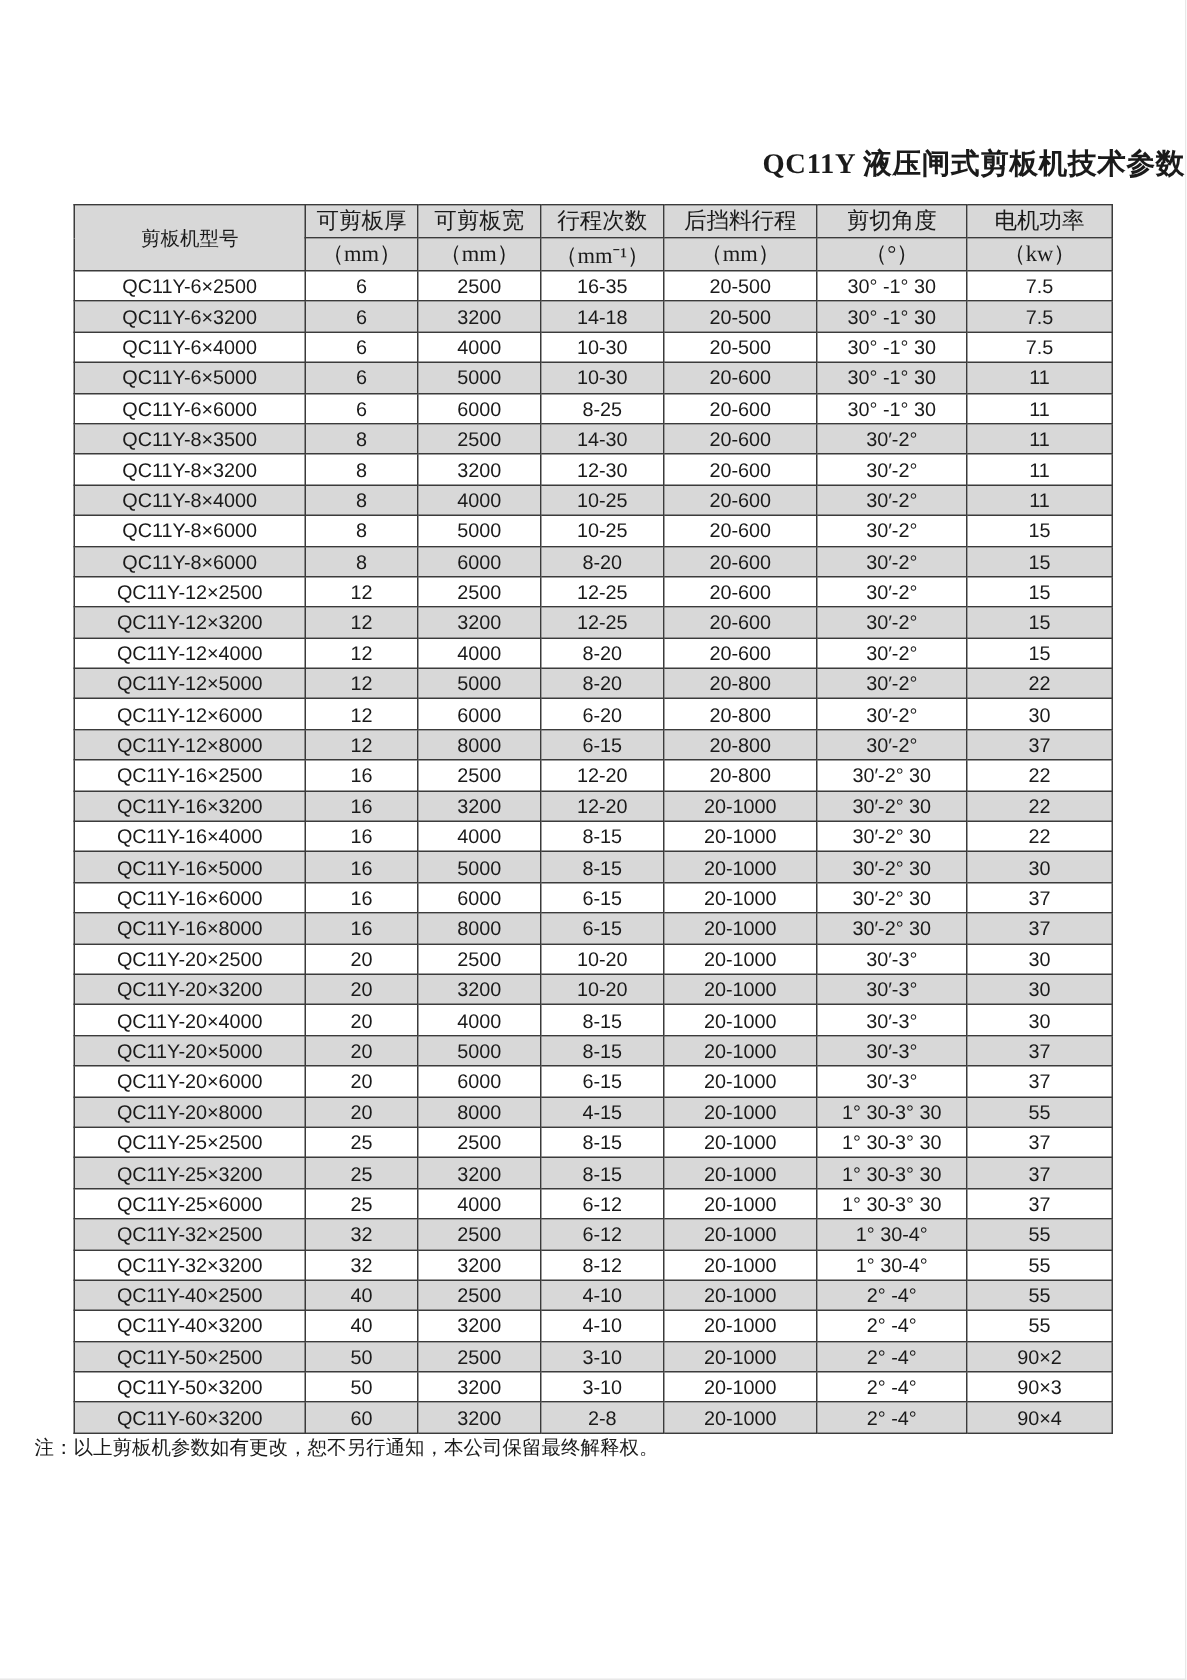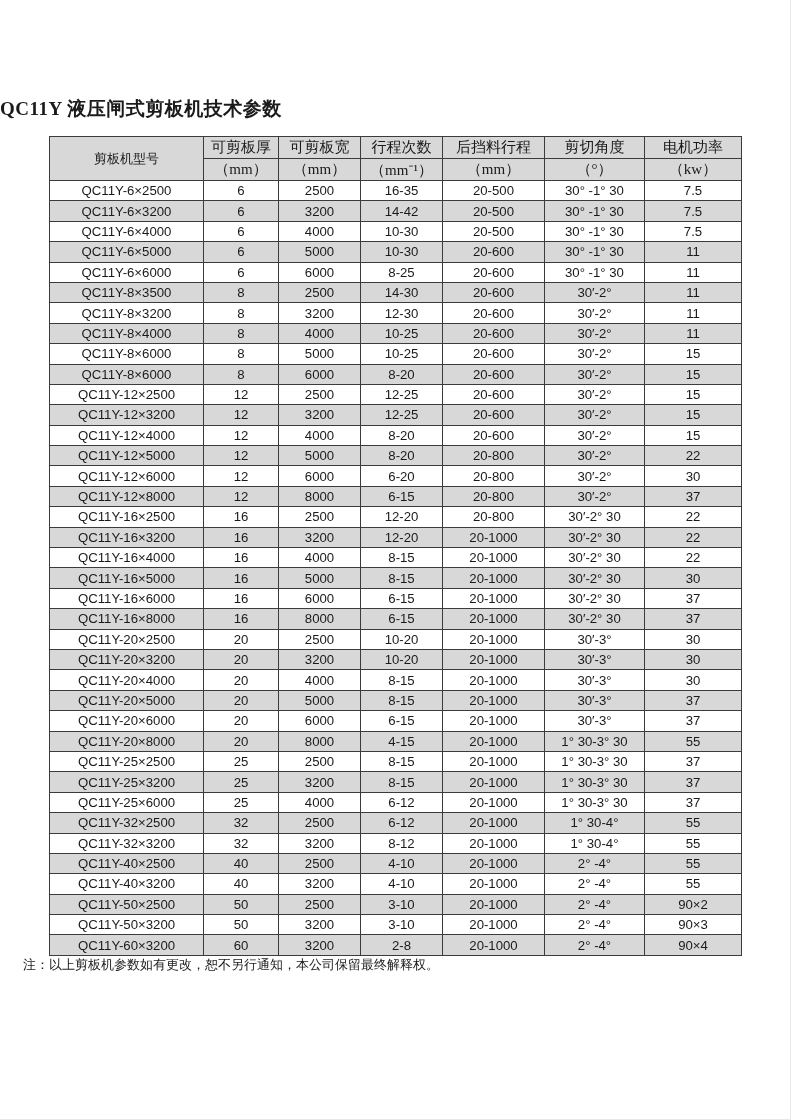--- a/index.html
+++ b/index.html
@@ -14,21 +14,21 @@
   .page {
     width: 791px; height: 1120px;
     padding-top: 96px;
     border-right: 1px solid #e8e8e8;
     border-bottom: 1px solid #e8e8e8;
   }
   .title {
     font-family: "Liberation Serif", serif;
     font-weight: bold;
     font-size: 19px;
-    text-align: left;
+    text-align: right;
     letter-spacing: 0.5px;
     margin-bottom: 14px;
   }
   table.spec-table {
     border-collapse: collapse;
     table-layout: fixed;
     width: 692px;
     margin-left: 49px;
   }
   .spec-table th, .spec-table td {
@@ -111,21 +111,21 @@
           <td>2500</td>
           <td>16-35</td>
           <td>20-500</td>
           <td>30° -1° 30</td>
           <td>7.5</td>
         </tr>
         <tr>
           <td>QC11Y-6×3200</td>
           <td>6</td>
           <td>3200</td>
-          <td>14-42</td>
+          <td>14-18</td>
           <td>20-500</td>
           <td>30° -1° 30</td>
           <td>7.5</td>
         </tr>
         <tr>
           <td>QC11Y-6×4000</td>
           <td>6</td>
           <td>4000</td>
           <td>10-30</td>
           <td>20-500</td>

